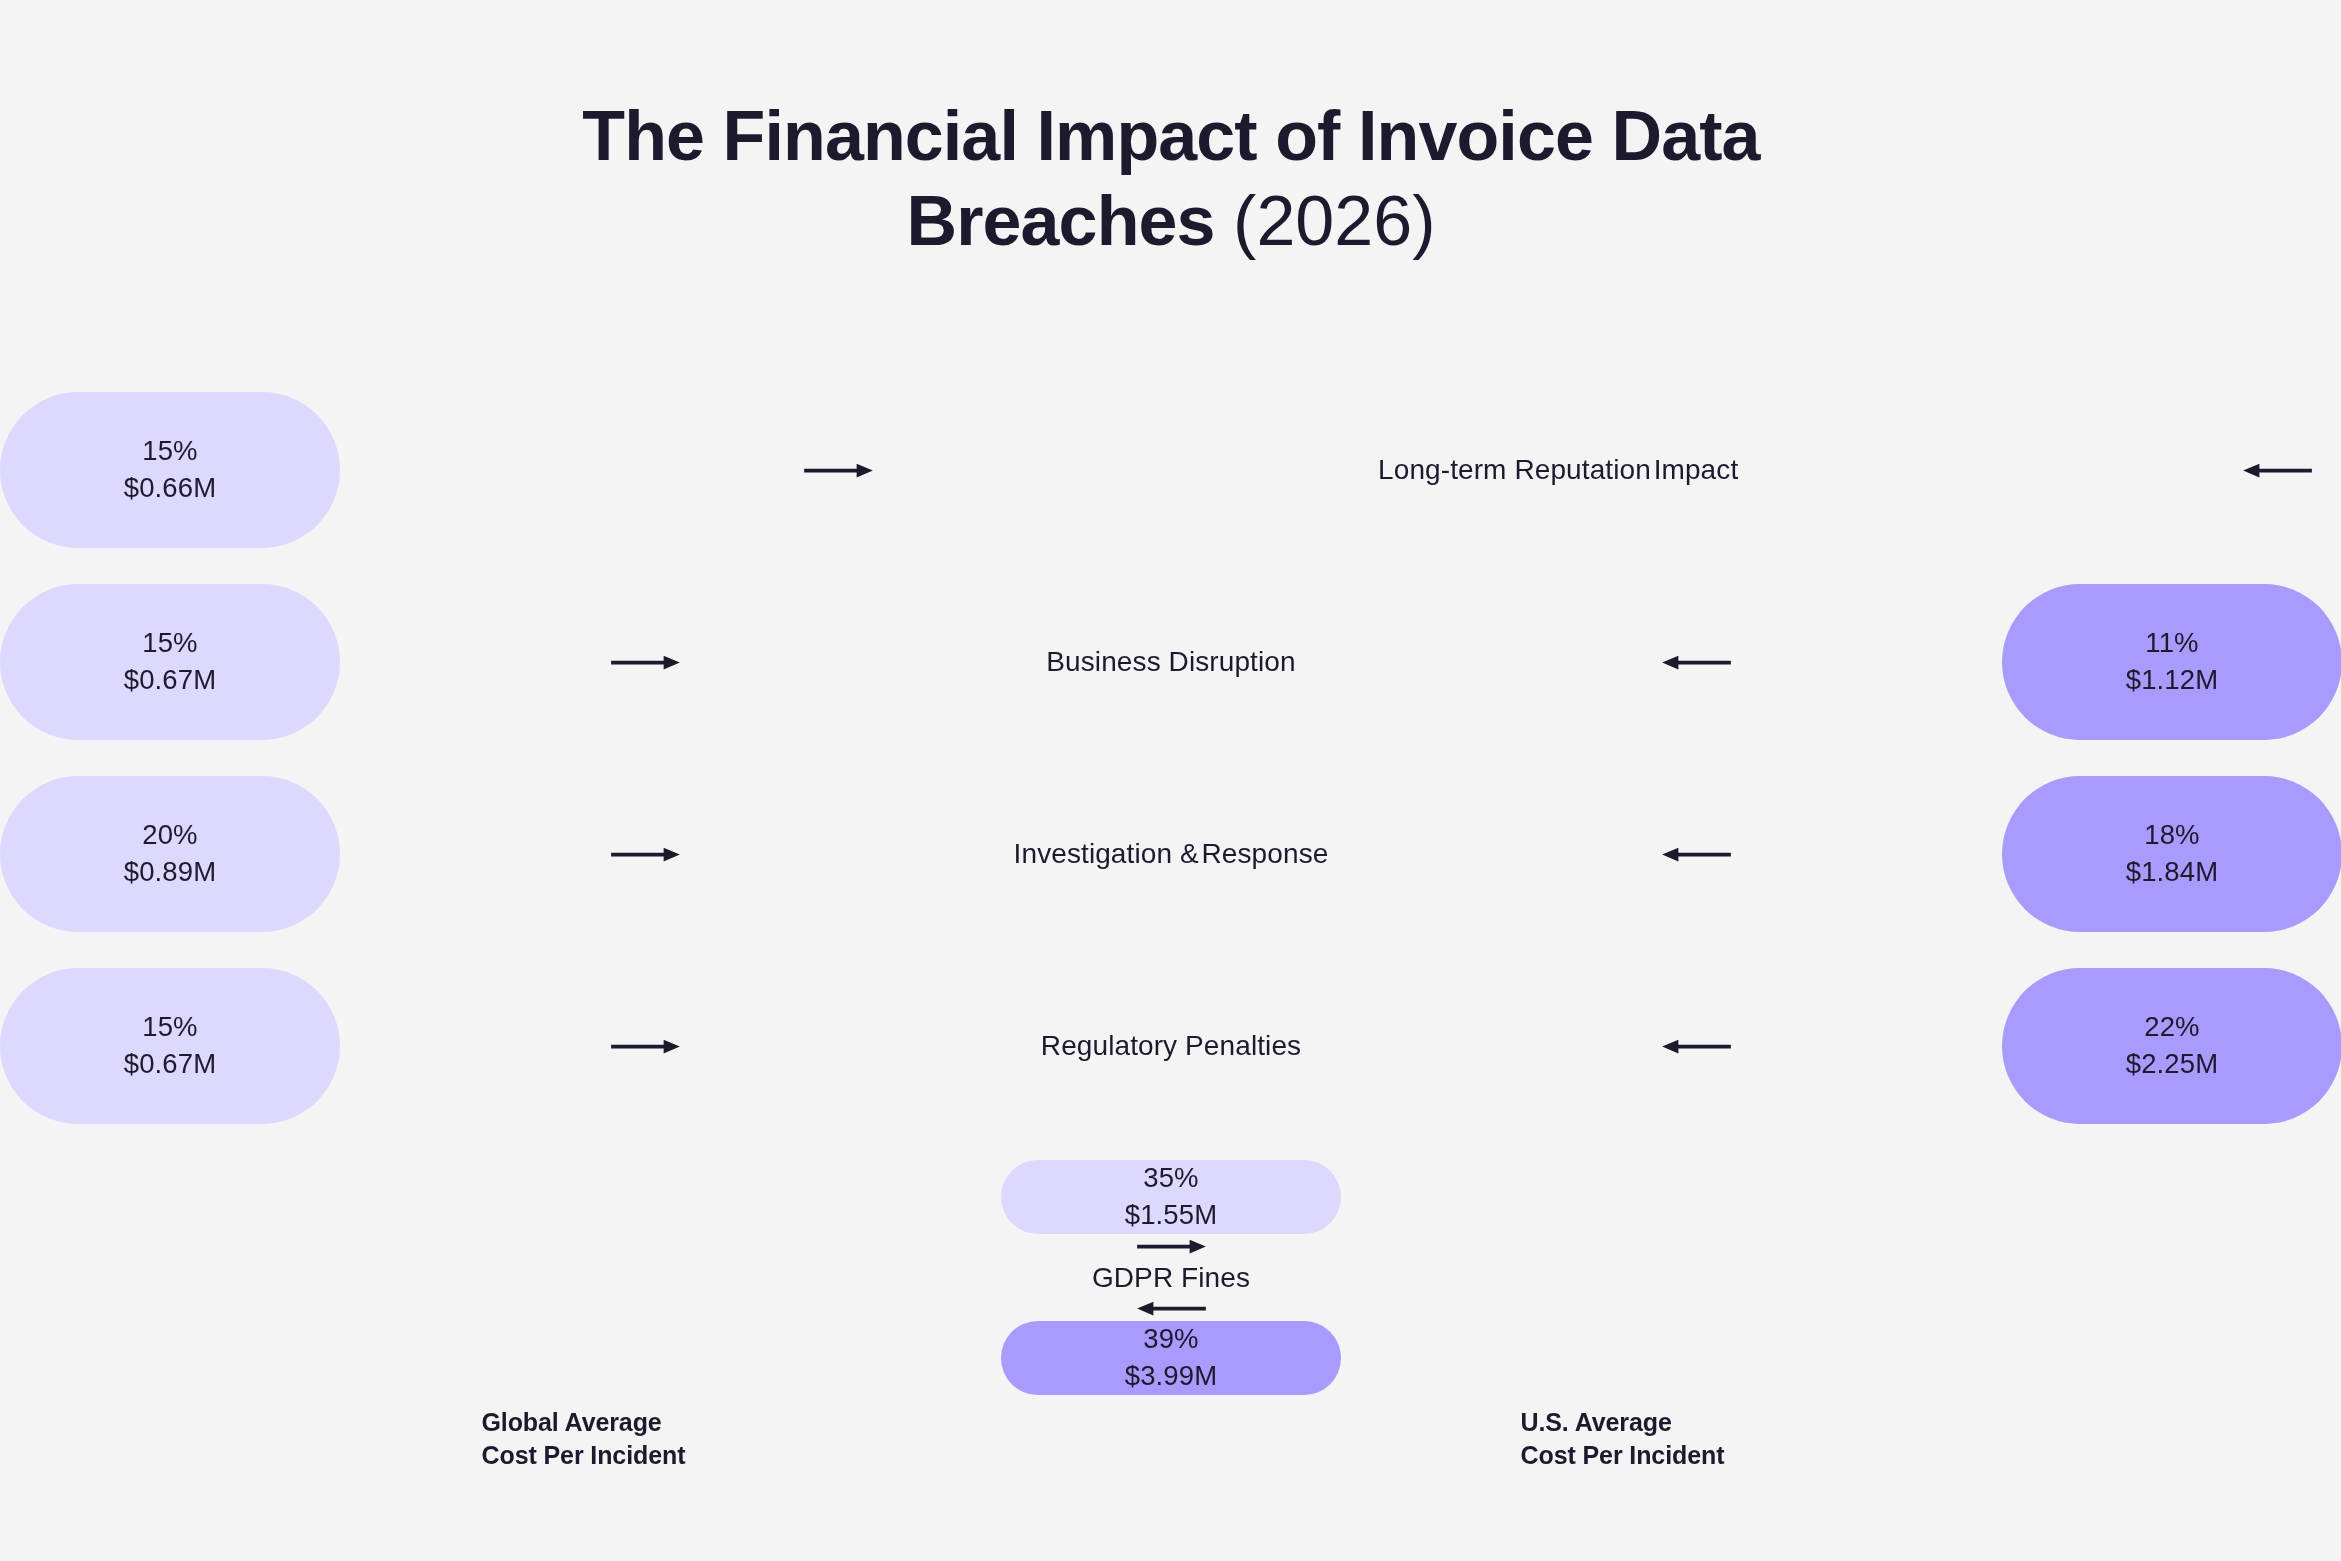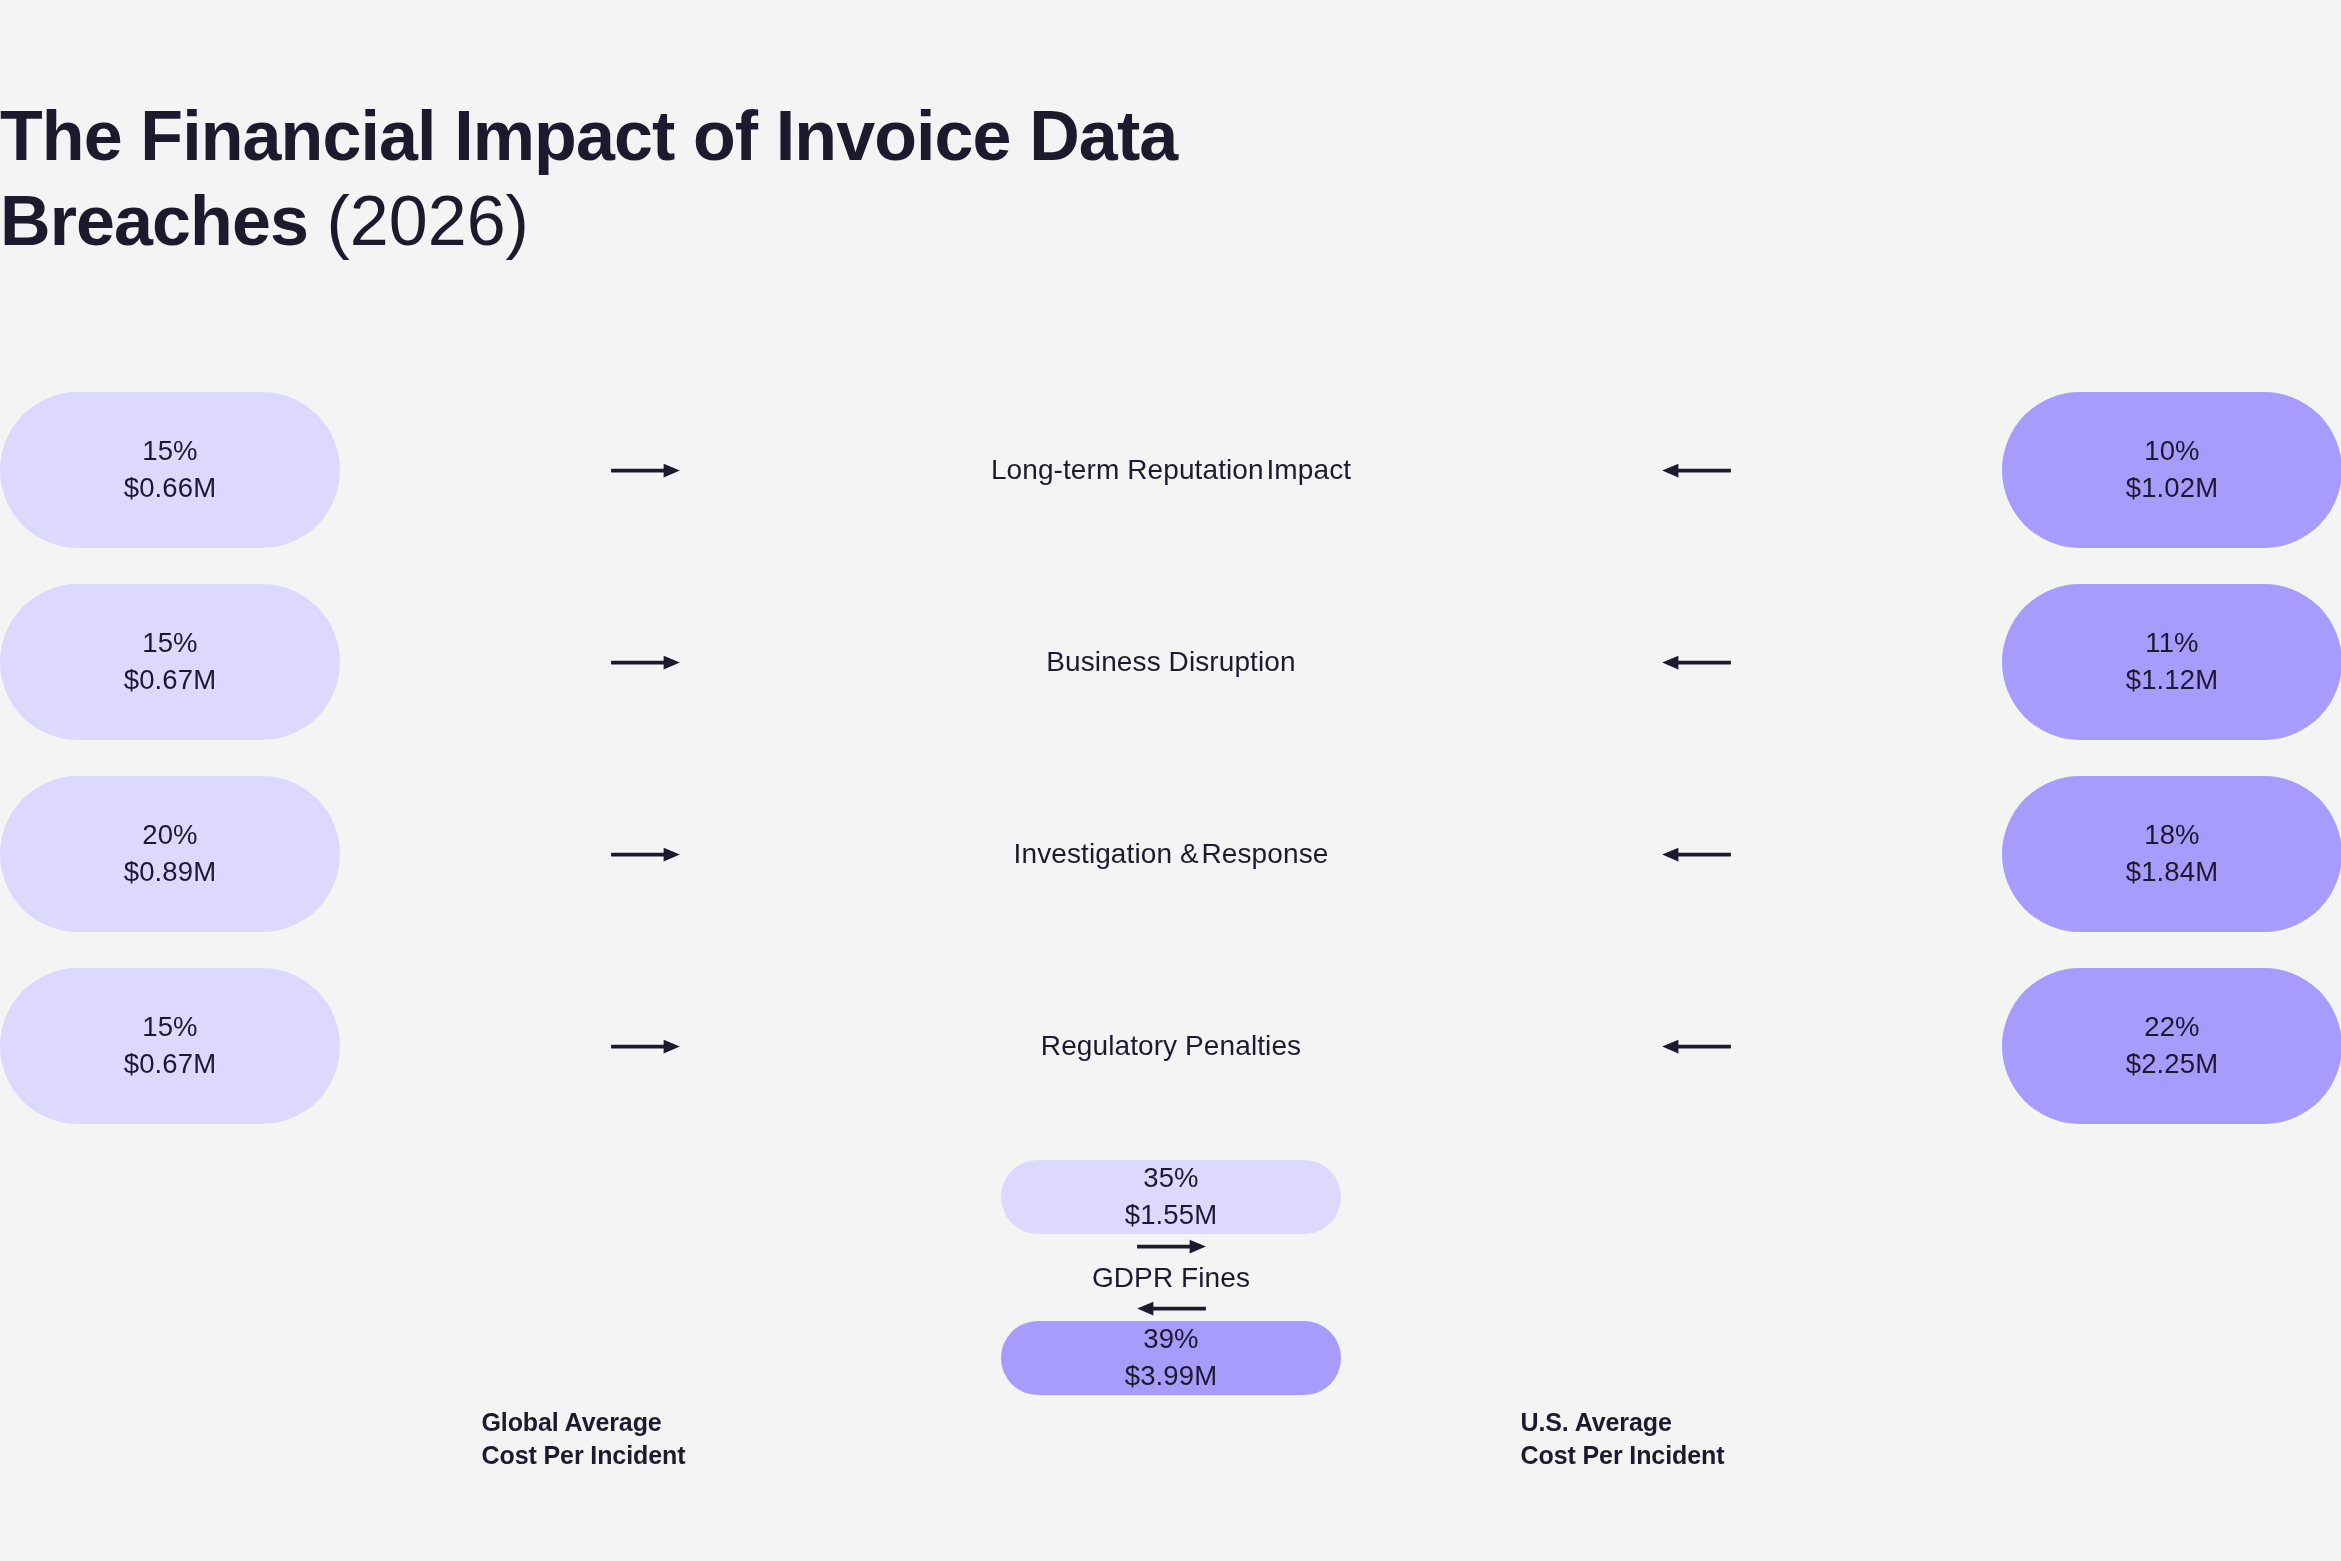--- a/index.html
+++ b/index.html
@@ -21,20 +21,21 @@
     height: 1561px;
     box-sizing: border-box;
   }
 
   
   .title-block {
     position: absolute;
     top: 94px;
     left: 0;
     width: 2342px;
+    text-align: center;
     line-height: 1.22;
     letter-spacing: -0.9px;
   }
   .title-line {
     display: block;
     font-size: 70px;
   }
   .title-strong {
     font-weight: 700;
   }
@@ -151,24 +152,20 @@
       </div>
       <div class="center-cell">
         <span class="center-label">Long-term Reputation</span>
         <span class="center-label">Impact</span>
       </div>
       <div class="arrow-cell">
         <svg width="69" height="25" viewBox="0 0 110 40" aria-hidden="true">
           <path d="M110 17 H26 V9 L0 20 L26 31 V23 H110 Z" fill="#1d1a2e"></path>
         </svg>
       </div>
-      <div class="pill pill-right">
-        <span class="pill-pct">10%</span>
-        <span class="pill-amt">$1.02M</span>
-      </div>
     </div>
 
     <div class="row">
       <div class="pill pill-left">
         <span class="pill-pct">15%</span>
         <span class="pill-amt">$0.67M</span>
       </div>
       <div class="arrow-cell">
         <svg width="69" height="25" viewBox="0 0 110 40" aria-hidden="true">
           <path d="M0 17 H84 V9 L110 20 L84 31 V23 H0 Z" fill="#1d1a2e"></path>

